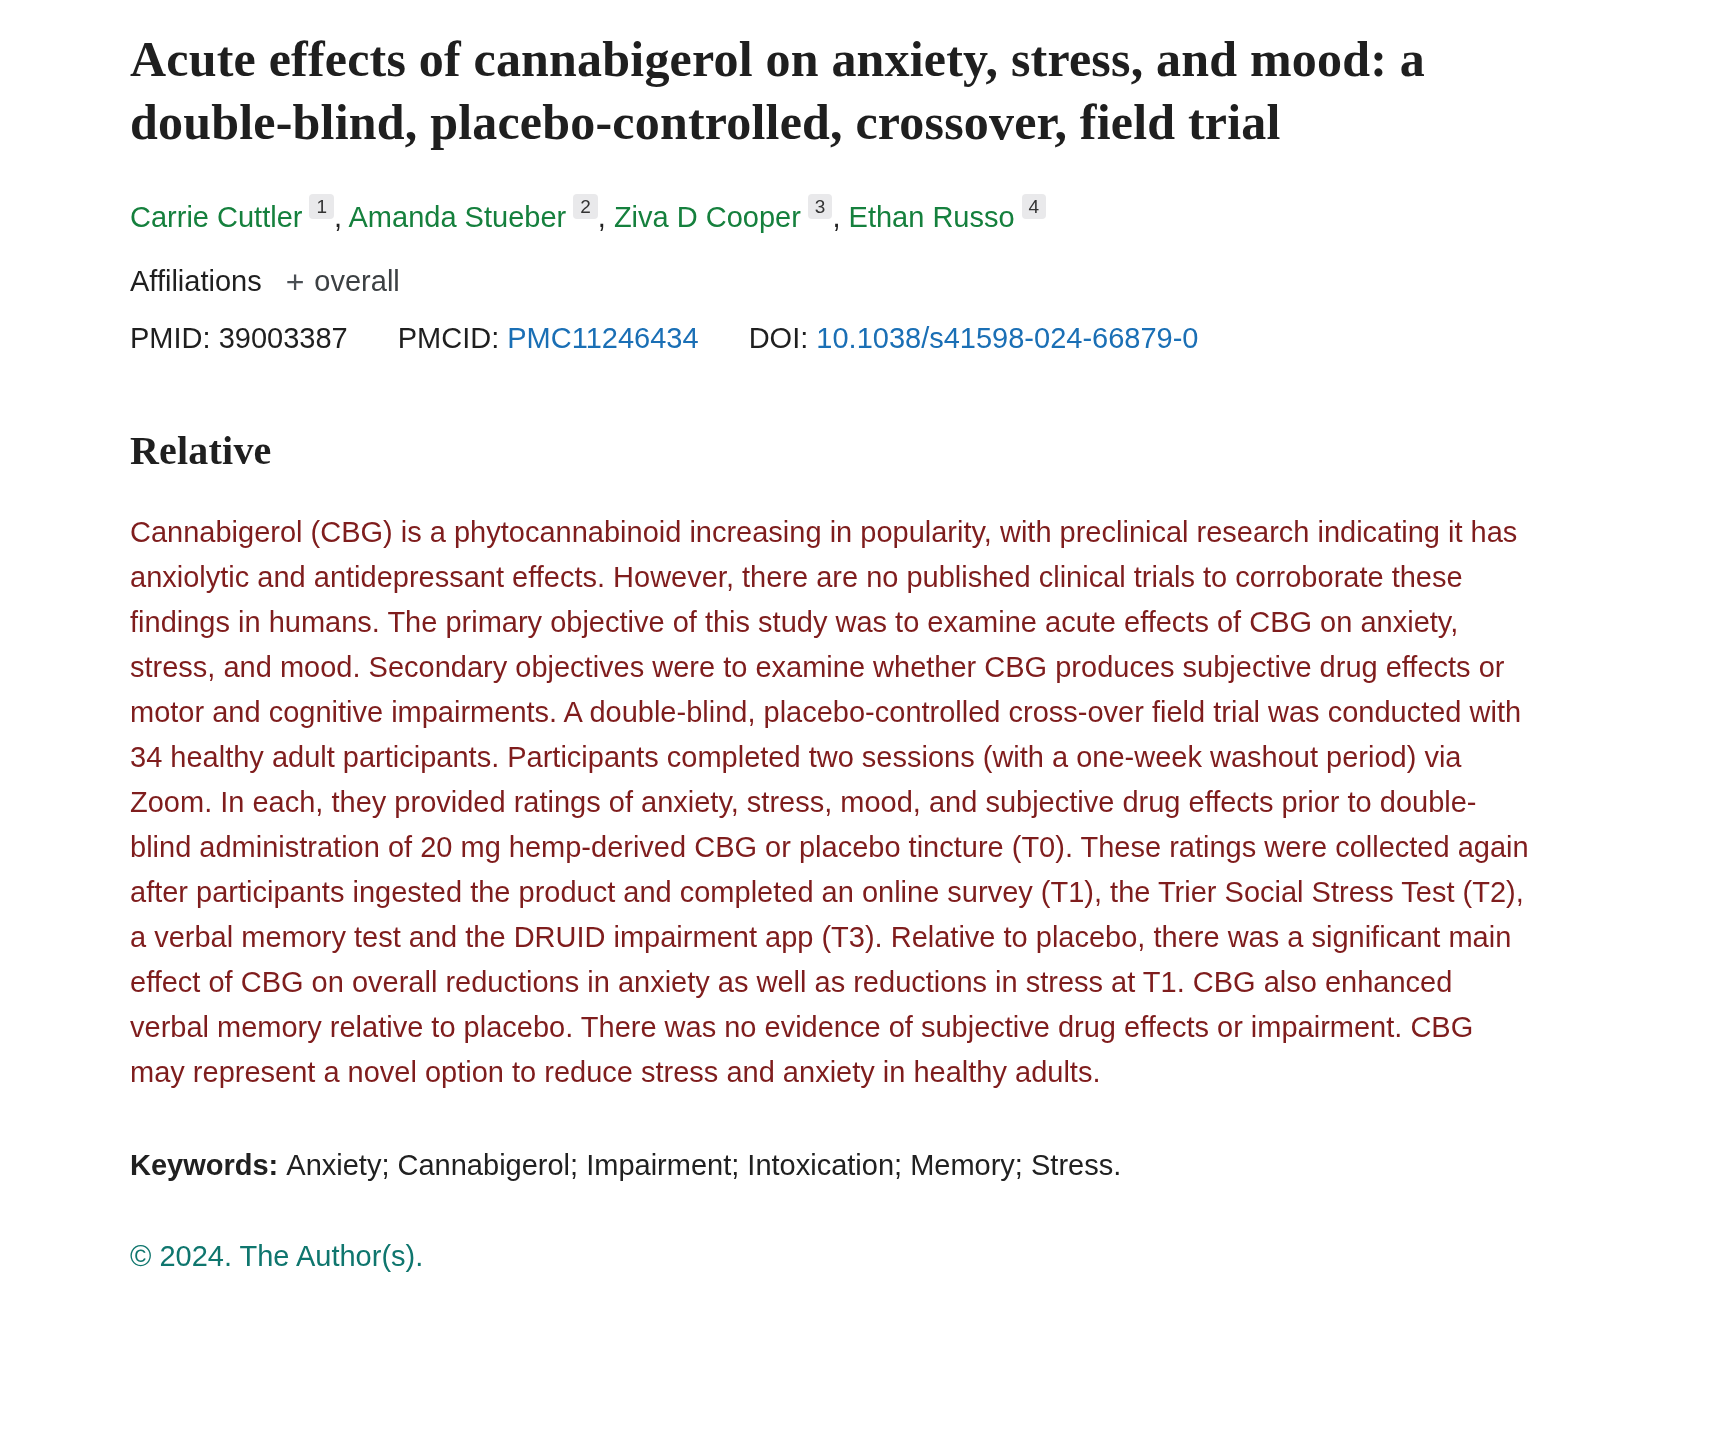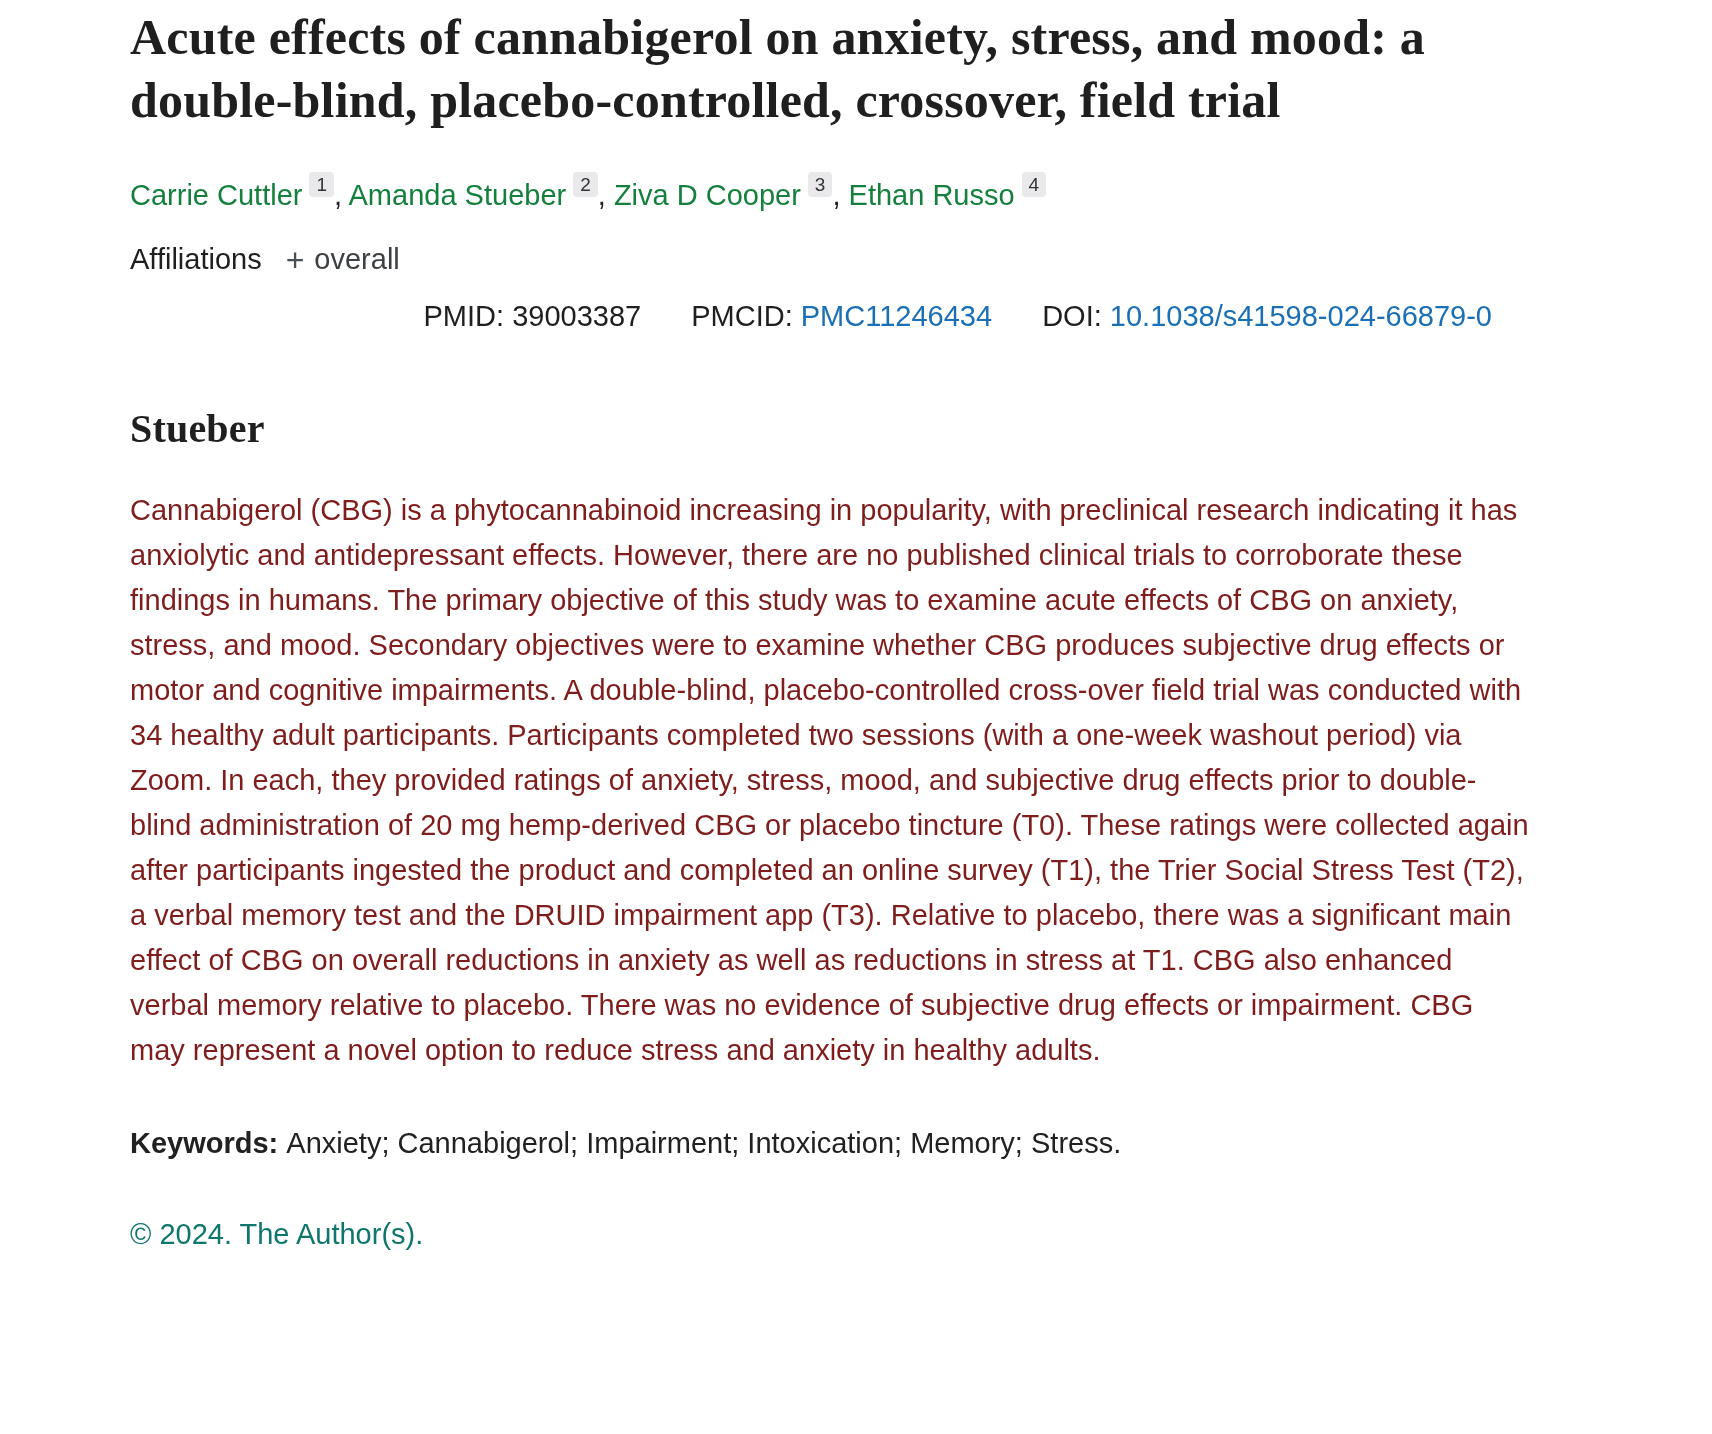--- a/index.html
+++ b/index.html
@@ -7,20 +7,21 @@
   body {
     width: 1712px;
     height: 1434px;
     font-family: "Liberation Sans", sans-serif;
     color: #212121;
     overflow: hidden;
   }
   .page {
     padding: 6px 126px 0 130px;
     width: 1660px;
+    margin-top: 22px;
   }
   .article-title {
     font-family: "Liberation Serif", "DejaVu Serif", serif;
     font-weight: 700;
     font-size: 50px;
     line-height: 63px;
     color: #1f1f1f;
     max-width: 1380px;
     letter-spacing: 0.2px;
   }
@@ -69,21 +70,20 @@
     font-size: 32px;
     font-weight: 400;
     color: #4a4f54;
     margin-right: 10px;
     line-height: 1;
   }
   .ids-row {
     margin-top: 24px;
     font-size: 29px;
     color: #1f1f1f;
-    text-align: right;
   }
   .id-group { margin-right: 42px; }
   .id-link {
     color: #1a6fb5;
     text-decoration: none;
     cursor: pointer;
   }
   .abstract-heading {
     margin-top: 72px;
     font-family: "Liberation Serif", "DejaVu Serif", serif;
@@ -129,21 +129,21 @@
       <span>overall</span>
     </button>
   </div>
 
   <div class="ids-row">
     <span class="id-group"><span>PMID: </span><span>39003387</span></span>
     <span class="id-group"><span>PMCID: </span><a class="id-link" href="#">PMC11246434</a></span>
     <span class="id-group"><span>DOI: </span><a class="id-link" href="#">10.1038/s41598-024-66879-0</a></span>
   </div>
 
-  <h2 class="abstract-heading">Stueber</h2>
+  <h2 class="abstract-heading">Relative</h2>
 
   <p class="abstract-text">Cannabigerol (CBG) is a phytocannabinoid increasing in popularity, with preclinical research indicating it has anxiolytic and antidepressant effects. However, there are no published clinical trials to corroborate these findings in humans. The primary objective of this study was to examine acute effects of CBG on anxiety, stress, and mood. Secondary objectives were to examine whether CBG produces subjective drug effects or motor and cognitive impairments. A double-blind, placebo-controlled cross-over field trial was conducted with 34 healthy adult participants. Participants completed two sessions (with a one-week washout period) via Zoom. In each, they provided ratings of anxiety, stress, mood, and subjective drug effects prior to double-blind administration of 20 mg hemp-derived CBG or placebo tincture (T0). These ratings were collected again after participants ingested the product and completed an online survey (T1), the Trier Social Stress Test (T2), a verbal memory test and the DRUID impairment app (T3). Relative to placebo, there was a significant main effect of CBG on overall reductions in anxiety as well as reductions in stress at T1. CBG also enhanced verbal memory relative to placebo. There was no evidence of subjective drug effects or impairment. CBG may represent a novel option to reduce stress and anxiety in healthy adults.</p>
 
   <p class="keywords-line"><span class="keywords-label">Keywords: </span><span>Anxiety; Cannabigerol; Impairment; Intoxication; Memory; Stress.</span></p>
 
   <p class="copyright-line">© 2024. The Author(s).</p>
 
 </div>
 
 </body></html>

